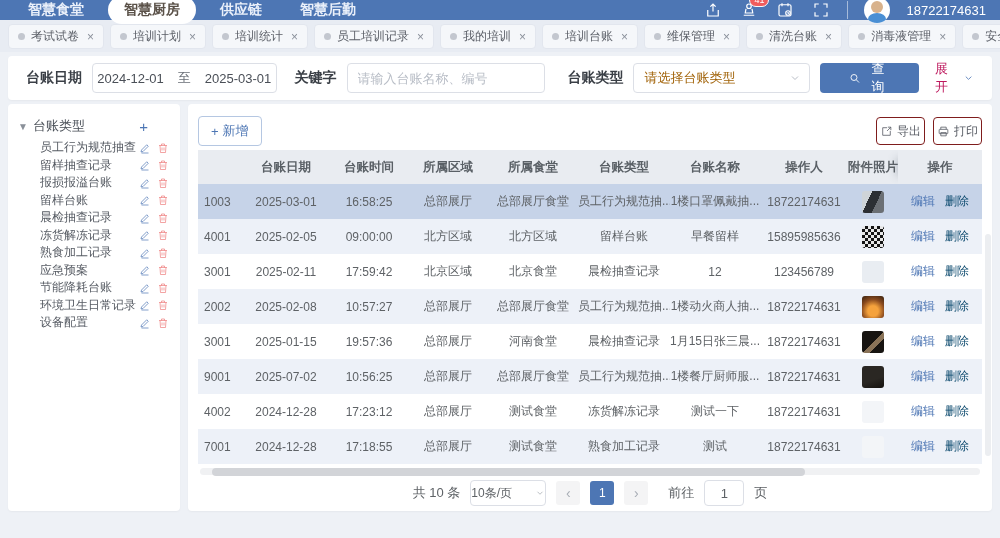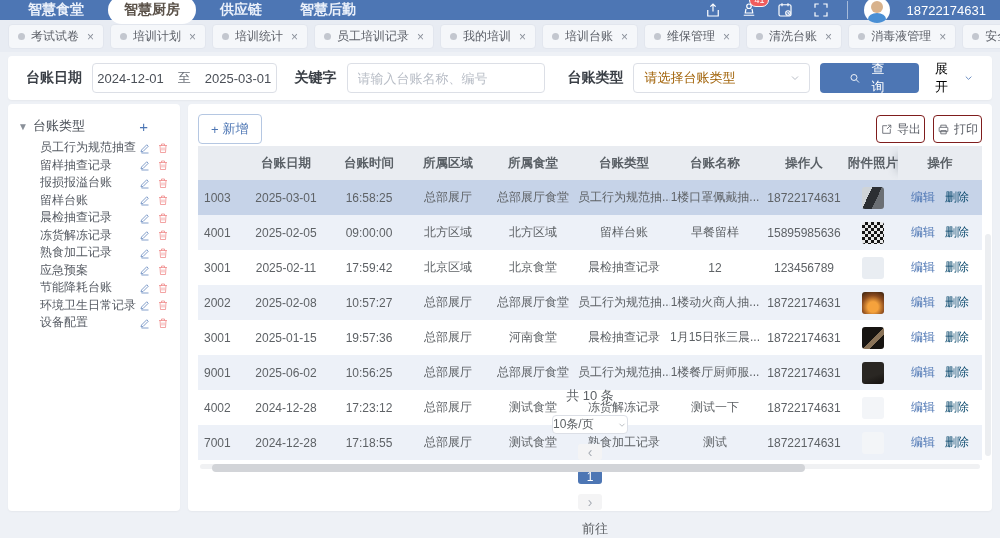--- a/index.html
+++ b/index.html
@@ -36,21 +36,21 @@
   .daterange { display:flex; align-items:center; justify-content:center; gap:14px; width:198px; height:30px;
     border:1px solid #dcdfe6; border-radius:4px; font-size:13px; color:#4a4f57; background:#fff; }
   .daterange .sep { color:#6a6f77; }
   .f-input { width:212px; height:30px; border:1px solid #dcdfe6; border-radius:4px; padding:0 10px; font-size:13px; color:#4a4f57; background:#fff; }
   .f-input::placeholder { color:#b8bdc6; }
   .f-select { width:188px; height:30px; border:1px solid #dcdfe6; border-radius:4px; padding:0 8px 0 10px;
     display:flex; align-items:center; justify-content:space-between; color:#a16207; font-size:13px; background:#fff; cursor:pointer; }
   .btn-search { height:30px; background:#4d76b4; color:#fff; border:none; border-radius:4px; padding:0 29px;
     font-size:13px; display:flex; align-items:center; gap:5px; cursor:pointer; }
   .btn-search svg { stroke:#fff; fill:none; stroke-width:1.8; }
-  .expand { color:#000000; font-size:13px; display:flex; align-items:center; gap:4px; cursor:pointer; margin-left:6px; }
+  .expand { color:#be185d; font-size:13px; display:flex; align-items:center; gap:4px; cursor:pointer; margin-left:6px; }
   .expand svg { stroke:#4d76b4; fill:none; stroke-width:1.8; }
 
   
   .content { display:flex; gap:8px; padding:4px 8px 8px; height:419px; }
   .sidecard { width:175px; background:#fff; border-radius:4px; padding:11px 8px; box-shadow:0 1px 2px rgba(0,0,0,.04); overflow:hidden; }
   .tree-root { display:flex; align-items:center; gap:5px; font-size:13px; color:#494f57; padding:2px 2px 4px; }
   .tree-root .caret { color:#8a9099; font-size:10px; }
   .tree-root .plus { margin-left:auto; color:#4d76b4; font-size:15px; cursor:pointer; padding-right:22px; }
   .tree-item { display:flex; align-items:center; height:17.5px; padding-left:24px; font-size:12px; color:#565b63; cursor:pointer; }
   .tree-item .lbl { flex:1; white-space:nowrap; overflow:hidden; }
@@ -83,21 +83,21 @@
   .thumb.fire { background:radial-gradient(circle at 50% 68%,#f5a23c 0 28%,#8a4a1e 62%,#35200f 100%); }
   .thumb.hand { background:linear-gradient(135deg,#171411 52%,#8a7358 52% 68%,#171411 68%); }
   .thumb.dark { background:linear-gradient(160deg,#2a2723 60%,#14110e); }
   .thumb.blank { background:#e9edf2; }
   .thumb.blank-light { background:#f3f5f8; }
 
   .hscroll { height:8px; margin:4px 2px 0; border-radius:4px; background:#f0f1f3; position:relative; }
   .hscroll .thumb-bar { position:absolute; left:12px; top:0; height:8px; width:76%; border-radius:4px; background:#d2d4d8; cursor:pointer; }
   .vscroll { position:absolute; right:1px; top:130px; bottom:55px; width:6px; border-radius:3px; background:#eceef1; }
 
-  .pager { height:42px; display:flex; align-items:center; justify-content:center; gap:10px; font-size:13px; color:#5e6266;flex-direction:column; }
+  .pager { height:42px; display:flex; align-items:center; justify-content:center; gap:10px; font-size:13px; color:#5e6266; }
   .psize { width:76px; height:26px; border:1px solid #dcdfe6; border-radius:4px; display:flex; align-items:center;
     justify-content:space-between; gap:6px; font-size:12px; color:#5e6266; cursor:pointer; background:#fff; }
   .psize svg { stroke:#9aa0a8; fill:none; stroke-width:1.6; }
   .pbtn { width:24px; height:24px; border-radius:3px; background:#f4f4f5; color:#a8adb5; display:flex;
     align-items:center; justify-content:center; font-size:14px; cursor:pointer; }
   .pnum { width:24px; height:24px; border-radius:3px; background:#4d76b4; color:#fff; display:flex;
     align-items:center; justify-content:center; font-size:12px; cursor:pointer; }
   .goto-input { width:40px; height:26px; border:1px solid #dcdfe6; border-radius:4px; text-align:center; font-size:13px; color:#5e6266; }
 </style>
 </head>
@@ -513,21 +513,21 @@
             <td class="">晨检抽查记录</td>
             <td class="">1月15日张三晨...</td>
             <td class="">18722174631</td>
             <td>
               <div class="thumb hand"></div>
             </td>
             <td class="action"><span class="lnk-edit">编辑</span><span class="lnk-del">删除</span></td>
           </tr>
           <tr class="stripe">
             <td class="idcell">9001</td>
-            <td class="">2025-06-02</td>
+            <td class="">2025-07-02</td>
             <td class="">10:56:25</td>
             <td class="">总部展厅</td>
             <td class="">总部展厅食堂</td>
             <td class="">员工行为规范抽...</td>
             <td class="">1楼餐厅厨师服...</td>
             <td class="">18722174631</td>
             <td>
               <div class="thumb dark"></div>
             </td>
             <td class="action"><span class="lnk-edit">编辑</span><span class="lnk-del">删除</span></td>

